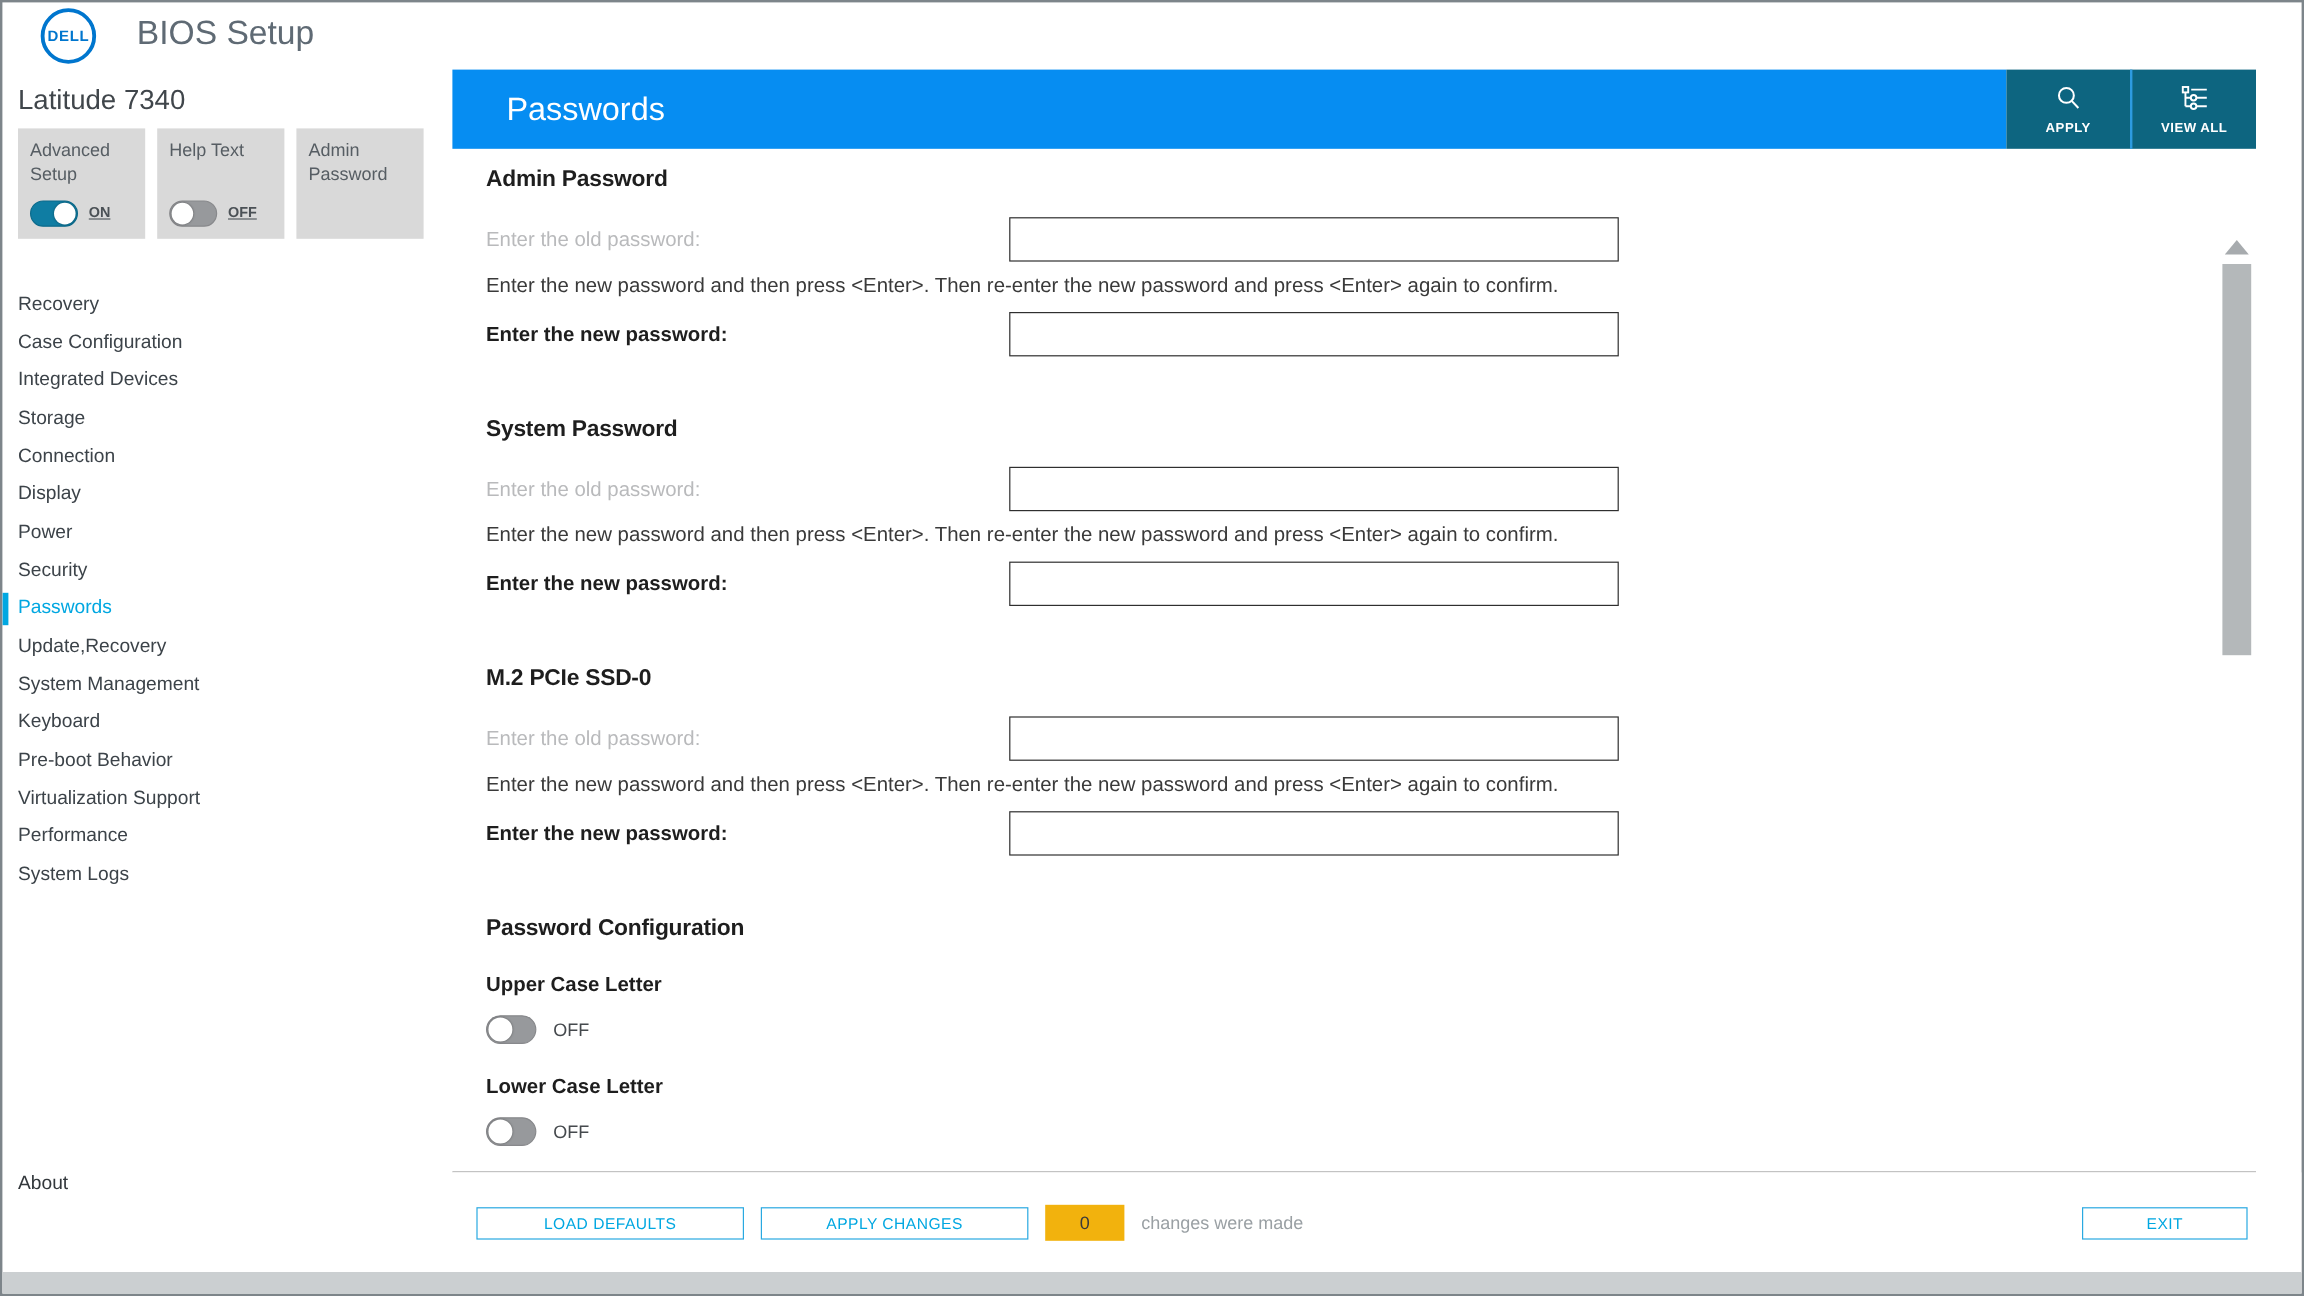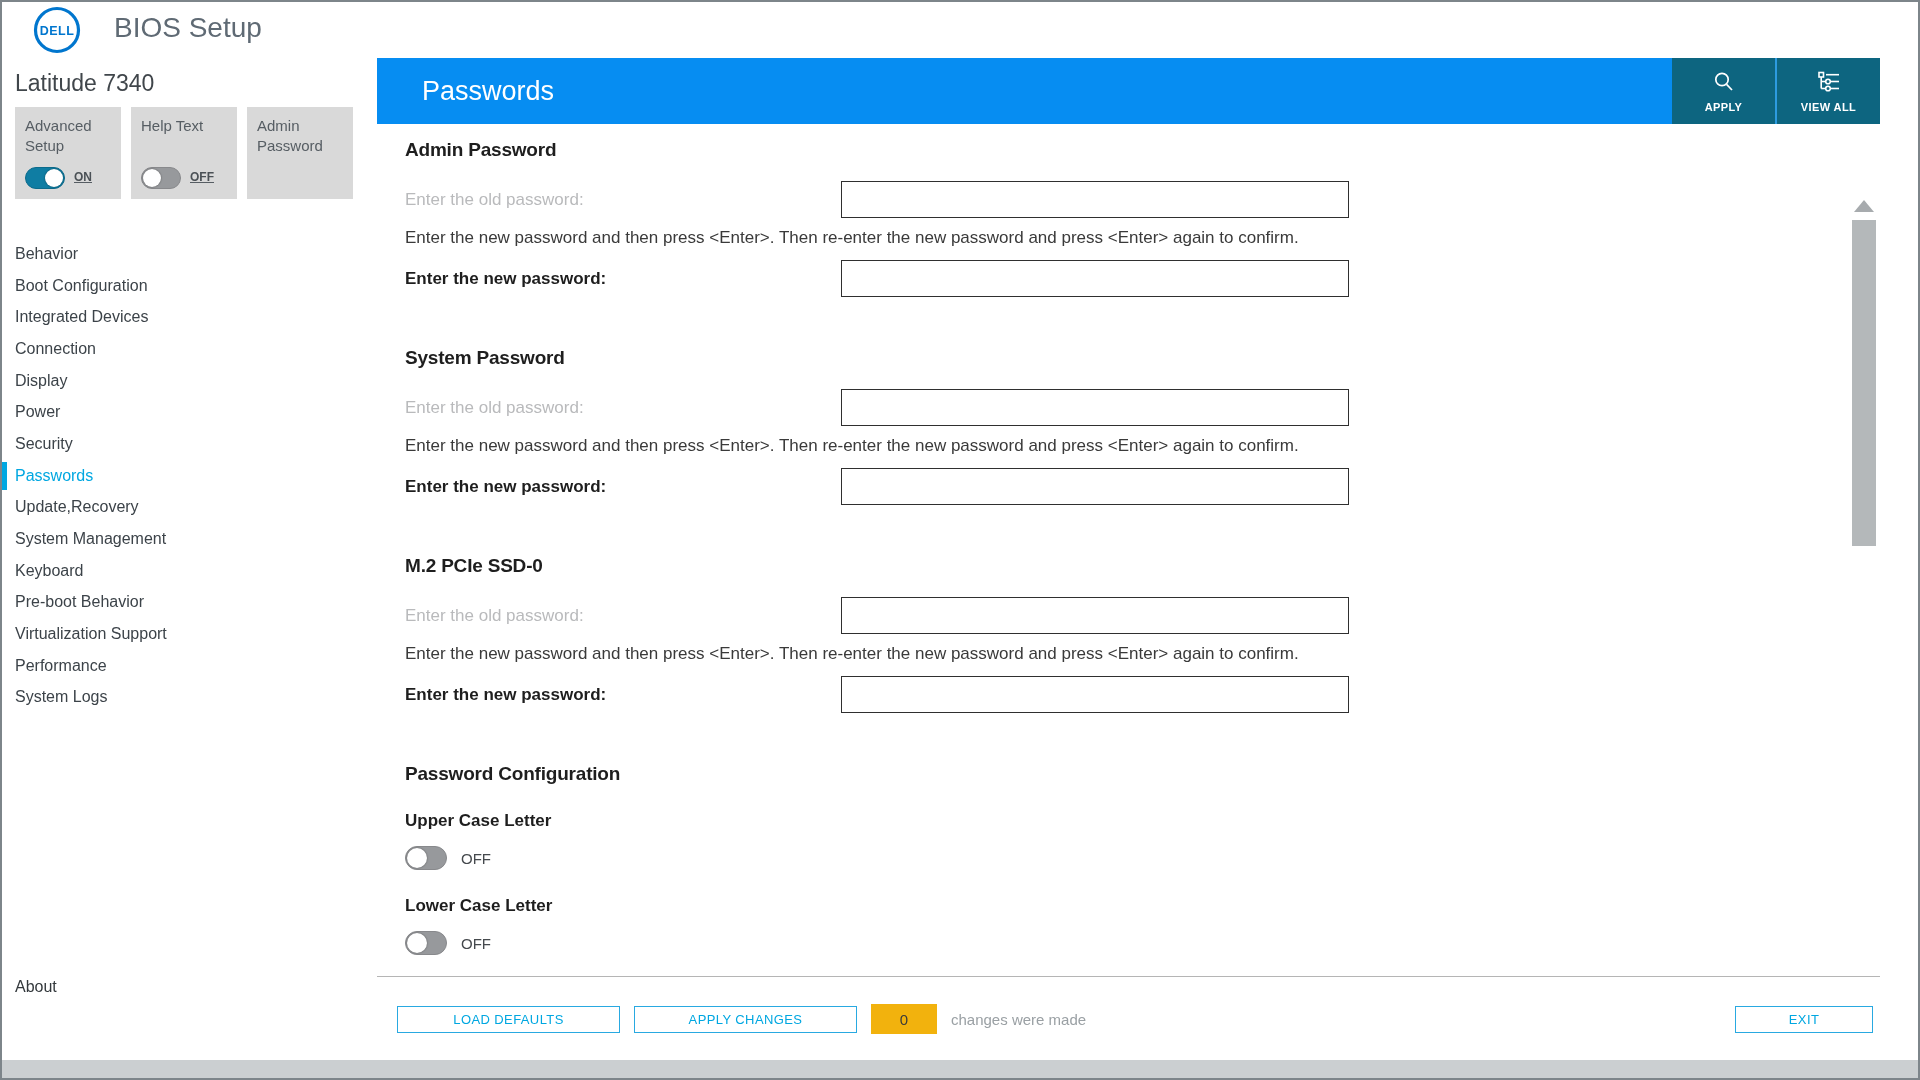--- a/index.html
+++ b/index.html
@@ -109,23 +109,24 @@
         </div>
         <span class="toggle-state">OFF</span>
       </div>
     </div>
     <div class="qs-box">
       <span>Admin Password</span>
     </div>
   </div>
 
   <nav class="nav">
-      <div class="nav-item">Behavior</div>
-      <div class="nav-item">Boot Configuration</div>
+      <div class="nav-item">Recovery</div>
+      <div class="nav-item">Case Configuration</div>
       <div class="nav-item">Integrated Devices</div>
+      <div class="nav-item">Storage</div>
       <div class="nav-item">Connection</div>
       <div class="nav-item">Display</div>
       <div class="nav-item">Power</div>
       <div class="nav-item">Security</div>
       <div class="nav-item active">Passwords</div>
       <div class="nav-item">Update,Recovery</div>
       <div class="nav-item">System Management</div>
       <div class="nav-item">Keyboard</div>
       <div class="nav-item">Pre-boot Behavior</div>
       <div class="nav-item">Virtualization Support</div>

